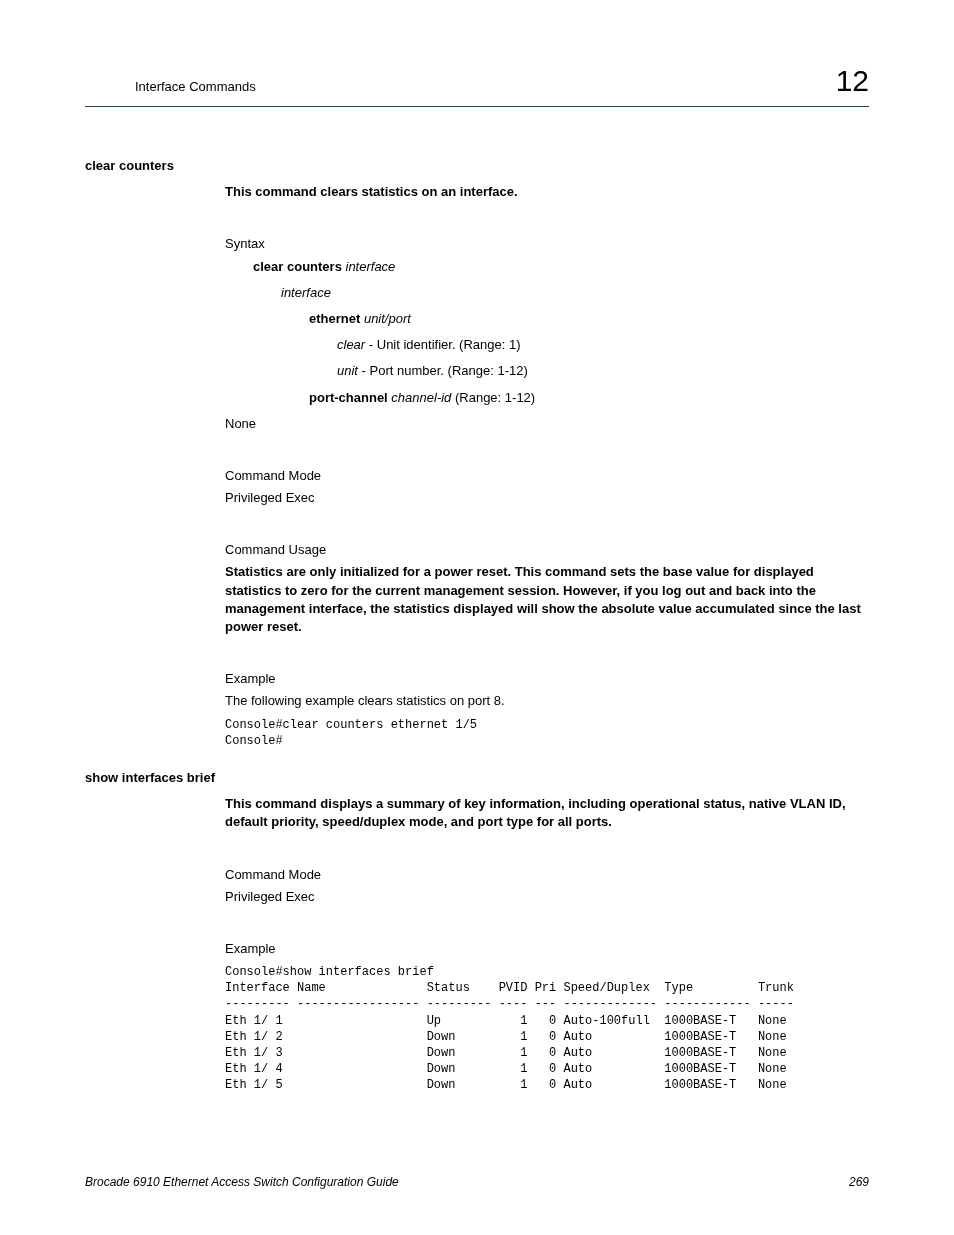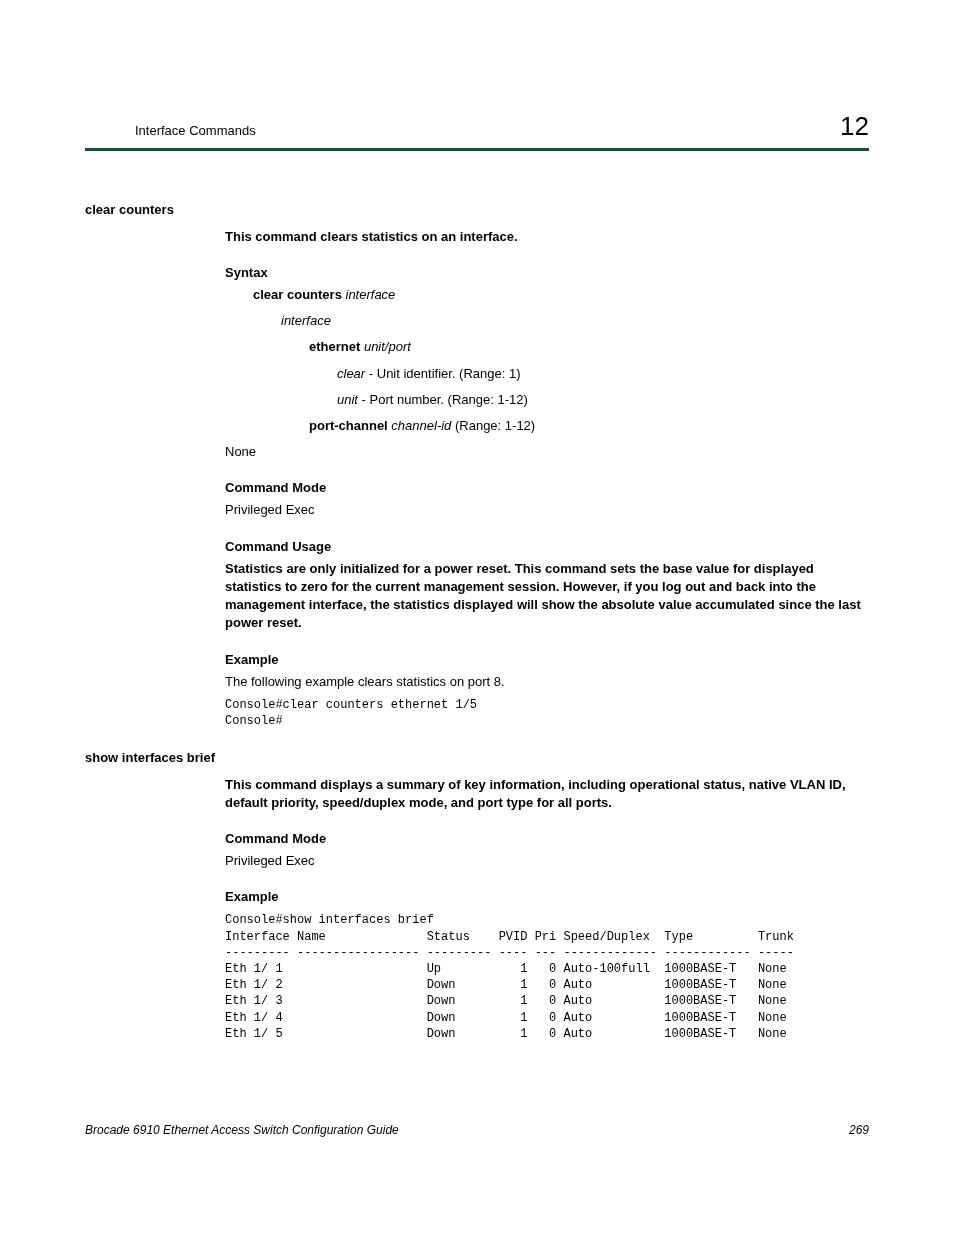--- a/index.html
+++ b/index.html
@@ -9,49 +9,48 @@
       margin: 0;
       padding: 60px 85px 40px 85px;
       width: 954px;
       box-sizing: border-box;
       line-height: 1.4;
     }
     .header {
       display: flex;
       justify-content: space-between;
       align-items: baseline;
-      border-bottom: 3px solid #14532d;
+      border-bottom: 1px solid #14532d;
       padding-bottom: 4px;
       margin-bottom: 50px;
     }
     .header-title {
       font-size: 13px;
       margin-left: 50px;
     }
     .chapter-num {
-      font-size: 26px;
+      font-size: 30px;
       font-weight: normal;
-      margin-top: 48px;
     }
     .cmd-heading {
       font-weight: bold;
       font-size: 13px;
       margin-top: 20px;
       margin-bottom: 8px;
     }
     .content {
       margin-left: 140px;
     }
     .para {
       margin-bottom: 14px;
       font-weight: bold;
     }
     .sub-heading {
-      font-weight: bold;
-      margin-top: 18px;
+      font-weight: normal;
+      margin-top: 34px;
       margin-bottom: 4px;
     }
     .indent1 { margin-left: 28px; }
     .indent2 { margin-left: 56px; }
     .indent3 { margin-left: 84px; }
     .indent4 { margin-left: 112px; }
     .italic { font-style: italic; }
     .bold { font-weight: bold; }
     pre {
       font-family: "Courier New", monospace;

